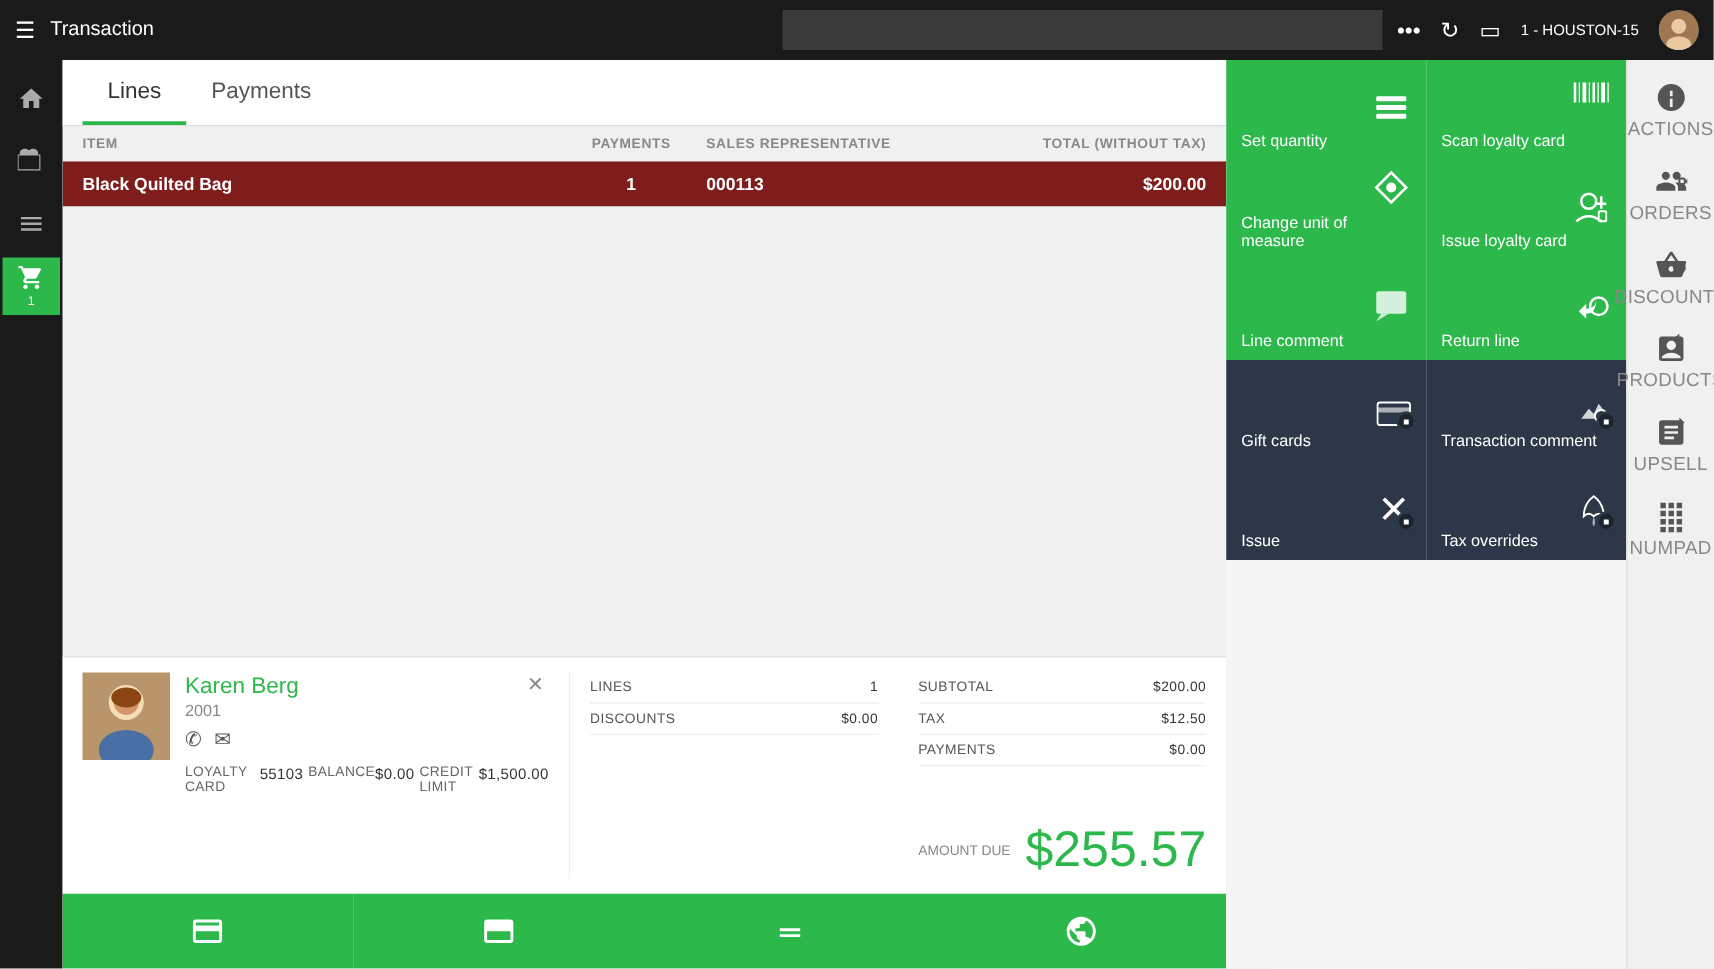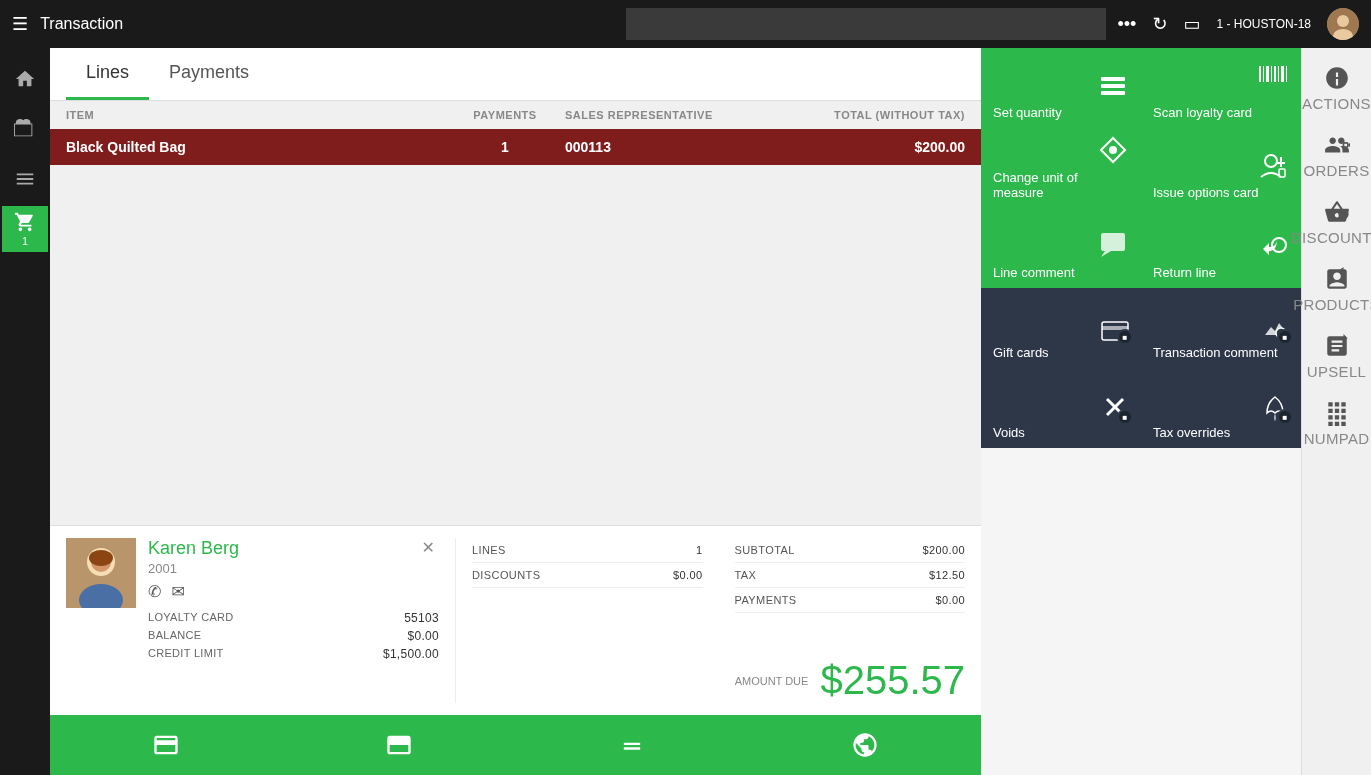--- a/index.html
+++ b/index.html
@@ -37,21 +37,21 @@
     .table-rows { flex: 1; overflow-y: auto; }
     .table-row { display: grid; grid-template-columns: 1fr 120px 200px 200px; padding: 10px 16px; font-size: 14px; align-items: center; }
     .table-row.selected { background: #7f1d1d; color: white; font-weight: 600; }
     .table-row.selected .row-total { text-align: right; }
 
     
     .customer-panel { background: white; border-top: 1px solid #ddd; padding: 12px 16px; display: flex; gap: 16px; flex-shrink: 0; height: 190px; }
     .customer-name { color: #2db84b; font-size: 18px; font-weight: 400; margin-bottom: 2px; }
     .customer-id { color: #888; font-size: 13px; margin-bottom: 6px; }
     .customer-icons { display: flex; gap: 10px; margin-bottom: 10px; }
-    .customer-meta { display: flex; flex-direction: column; gap: 4px; margin-top: 6px; }
+    .customer-meta { display: flex; flex-direction: row; gap: 4px; margin-top: 6px; }
     .meta-row { display: flex; justify-content: space-between; font-size: 11px; color: #666; text-transform: uppercase; letter-spacing: 0.3px; }
     .meta-row .val { color: #333; font-size: 12px; }
     .summary-rows { display: flex; gap: 32px; }
     .summary-col { flex: 1; }
     .summary-row { display: flex; justify-content: space-between; padding: 6px 0; font-size: 11px; text-transform: uppercase; letter-spacing: 0.4px; color: #555; border-bottom: 1px solid #eee; }
     .summary-row .val { color: #333; font-weight: 500; }
     .amount-due { display: flex; justify-content: flex-end; align-items: center; padding-top: 8px; }
     .amount-due .label { font-size: 11px; text-transform: uppercase; color: #888; margin-right: 12px; }
     .amount-due .amount { font-size: 40px; color: #2db84b; font-weight: 300; }
 
@@ -90,21 +90,21 @@
 <body>
 
 <div class="topbar">
   <span class="topbar-hamburger">☰</span>
   <span class="topbar-title">Transaction</span>
   <input class="topbar-search" type="text" style="">
   <div class="topbar-icons">
     <span class="topbar-icon">•••</span>
     <span class="topbar-icon">↻</span>
     <span class="topbar-icon">▭</span>
-    <div class="topbar-info">1 - HOUSTON-18</div>
+    <div class="topbar-info">1 - HOUSTON-15</div>
     <div class="topbar-avatar">
       <svg viewBox="0 0 32 32" xmlns="http://www.w3.org/2000/svg">
         <circle cx="16" cy="16" r="16" fill="#a07850"></circle>
         <circle cx="16" cy="13" r="6" fill="#e8c9a0"></circle>
         <ellipse cx="16" cy="28" rx="10" ry="7" fill="#e8c9a0"></ellipse>
       </svg>
     </div>
   </div>
 </div>
 
@@ -303,21 +303,21 @@
         <button class="action-btn dark" style="height:80px;">
           <div style="display:flex;justify-content:flex-end;width:100%;margin-bottom:4px;">
             <div class="icon-composite">
               <svg width="28" height="28" viewBox="0 0 28 28" fill="white" xmlns="http://www.w3.org/2000/svg">
                 <line x1="6" y1="6" x2="22" y2="22" stroke="white" stroke-width="3"></line>
                 <line x1="22" y1="6" x2="6" y2="22" stroke="white" stroke-width="3"></line>
               </svg>
               <span class="badge-circle">■</span>
             </div>
           </div>
-          <span class="btn-label">Voids</span>
+          <span class="btn-label">Issue</span>
         </button>
       </div>
 
       <div style="display:flex;flex-direction:column;width:160px;">
 
         <button class="action-btn green" style="height:80px;gap:11px;">
           <div style="display:flex;justify-content:flex-end;width:100%;margin-bottom:4px;">
             <svg width="32" height="32" viewBox="0 0 32 32" fill="white" xmlns="http://www.w3.org/2000/svg">
               <rect x="2" y="8" width="2" height="16" fill="white"></rect>
               <rect x="6" y="8" width="1" height="16" fill="white"></rect>
@@ -335,21 +335,21 @@
         <button class="action-btn green" style="height:80px;">
           <div style="display:flex;justify-content:flex-end;width:100%;margin-bottom:4px;">
             <svg width="32" height="32" viewBox="0 0 32 32" fill="white" xmlns="http://www.w3.org/2000/svg">
               <circle cx="14" cy="12" r="6" stroke="white" stroke-width="2" fill="none"></circle>
               <path d="M4 28 Q14 20 24 28" stroke="white" stroke-width="2" fill="none"></path>
               <line x1="24" y1="8" x2="24" y2="18" stroke="white" stroke-width="2"></line>
               <line x1="20" y1="14" x2="28" y2="14" stroke="white" stroke-width="2"></line>
               <rect x="22" y="20" width="6" height="8" rx="1" stroke="white" stroke-width="1.5" fill="none"></rect>
             </svg>
           </div>
-          <span class="btn-label">Issue options card</span>
+          <span class="btn-label">Issue loyalty card</span>
         </button>
 
         <button class="action-btn green" style="height:80px;">
           <div style="display:flex;justify-content:flex-end;width:100%;margin-bottom:4px;">
             <svg width="32" height="32" viewBox="0 0 32 32" fill="white" xmlns="http://www.w3.org/2000/svg">
               <path d="M6 20 L12 14 L12 18 Q20 18 20 10 Q20 22 12 22 L12 26 Z" fill="white"></path>
               <circle cx="22" cy="16" r="7" stroke="white" stroke-width="2" fill="none"></circle>
             </svg>
           </div>
           <span class="btn-label">Return line</span>

